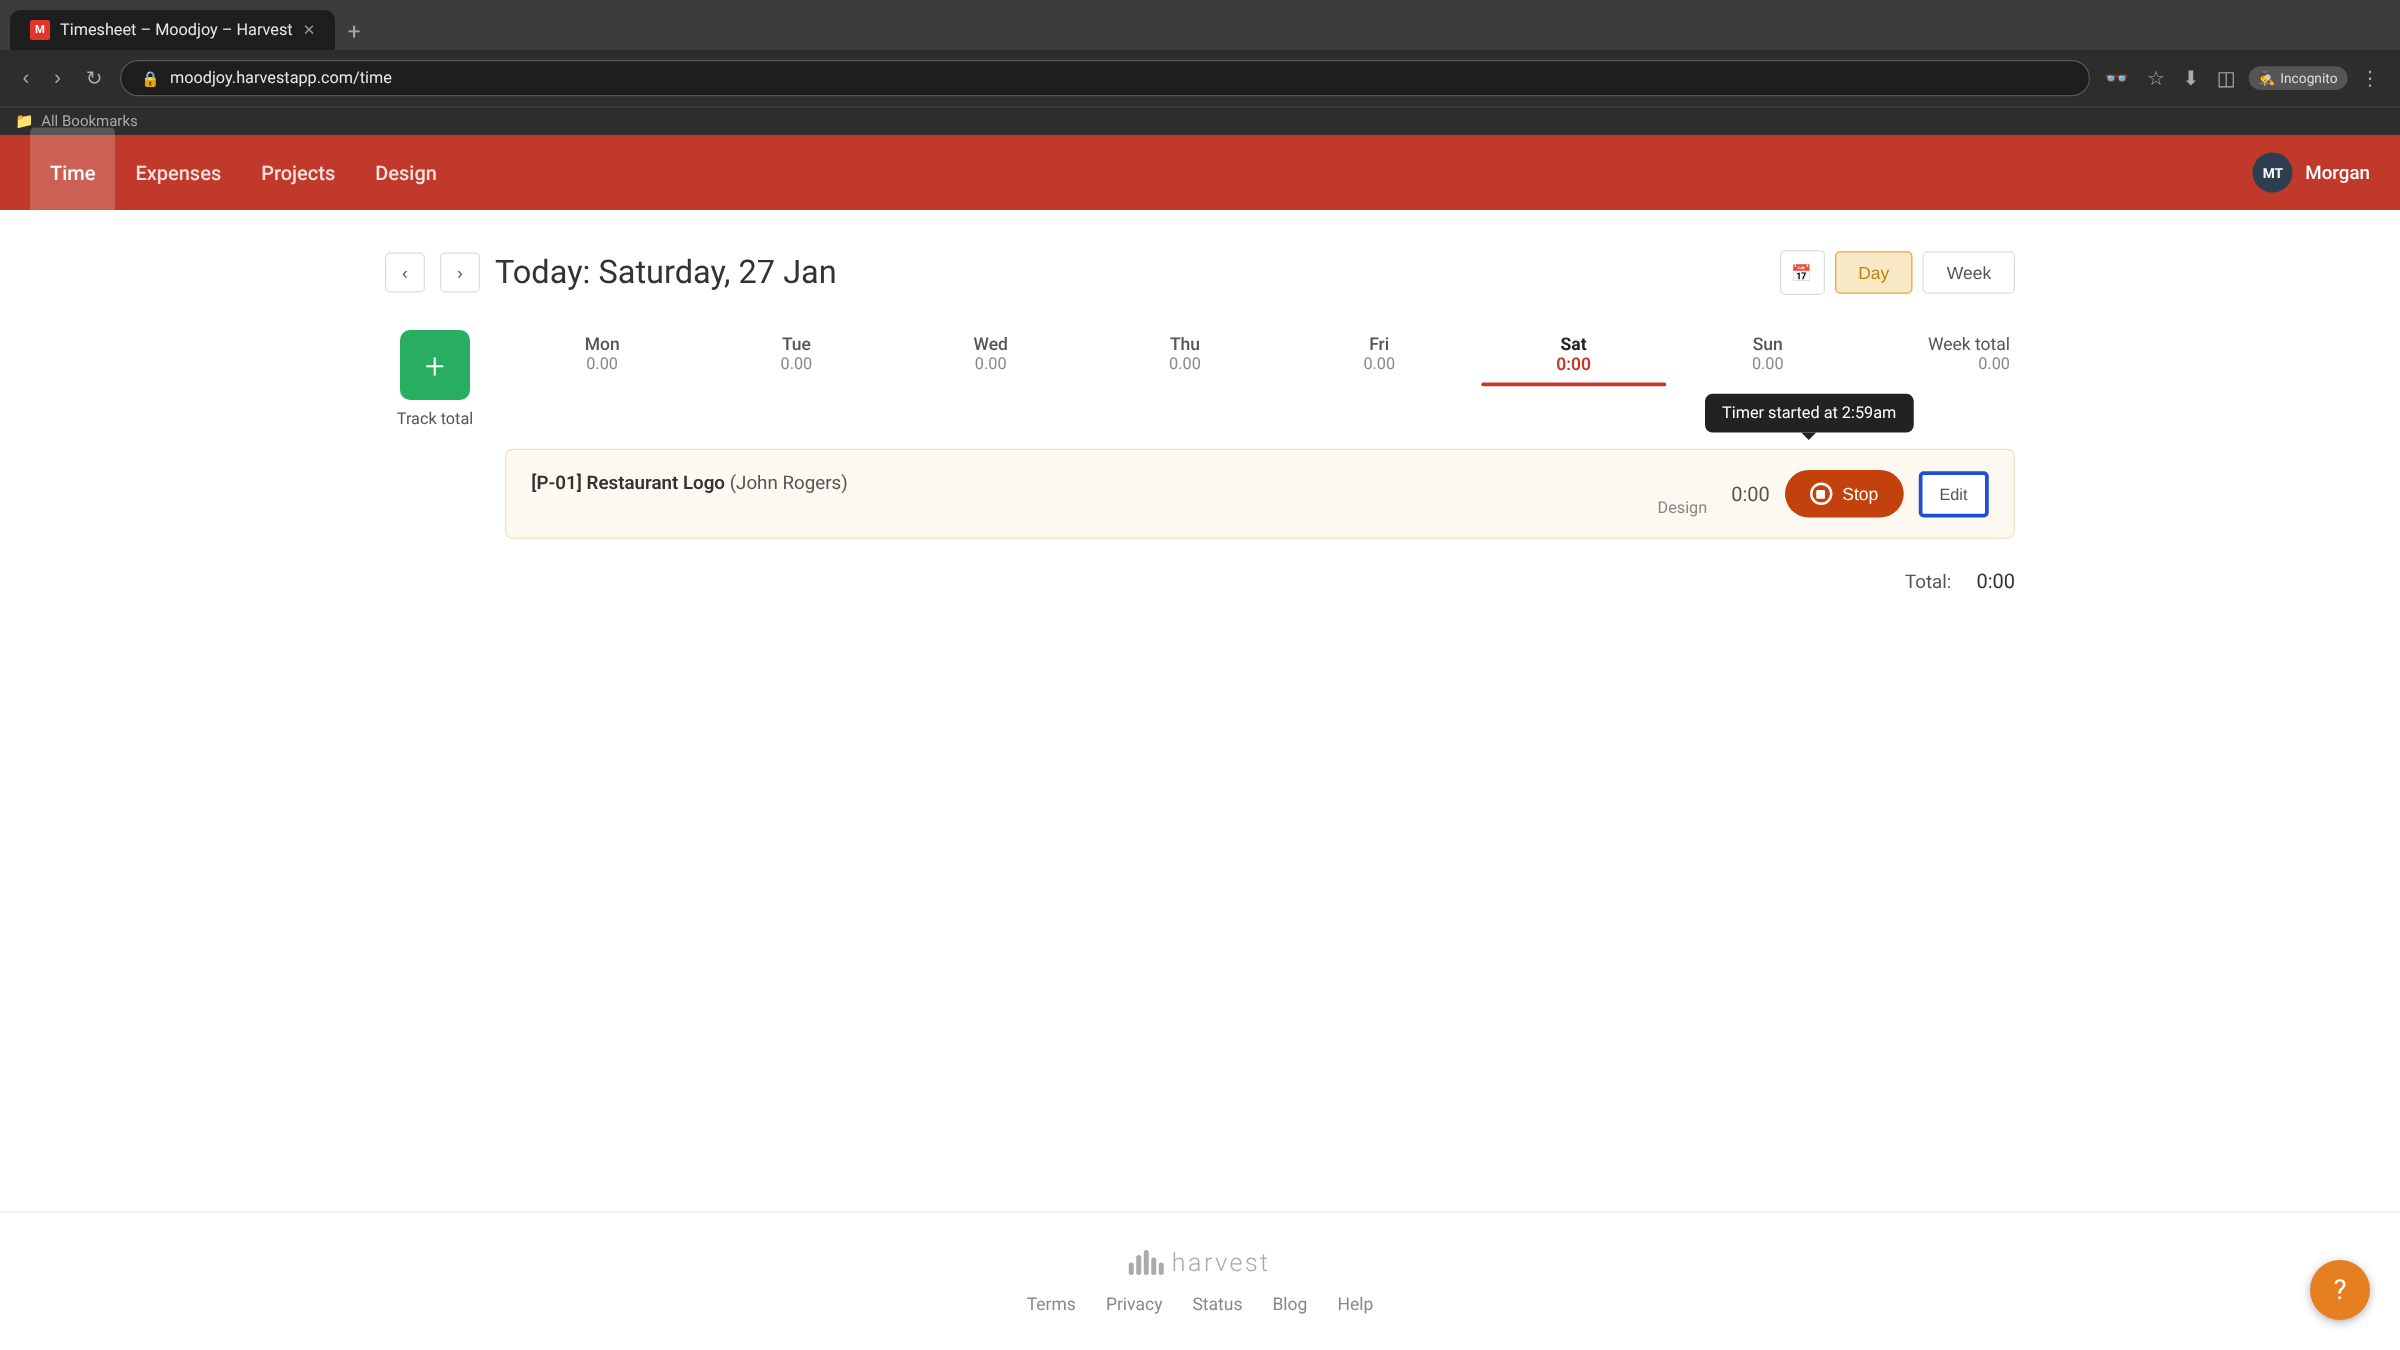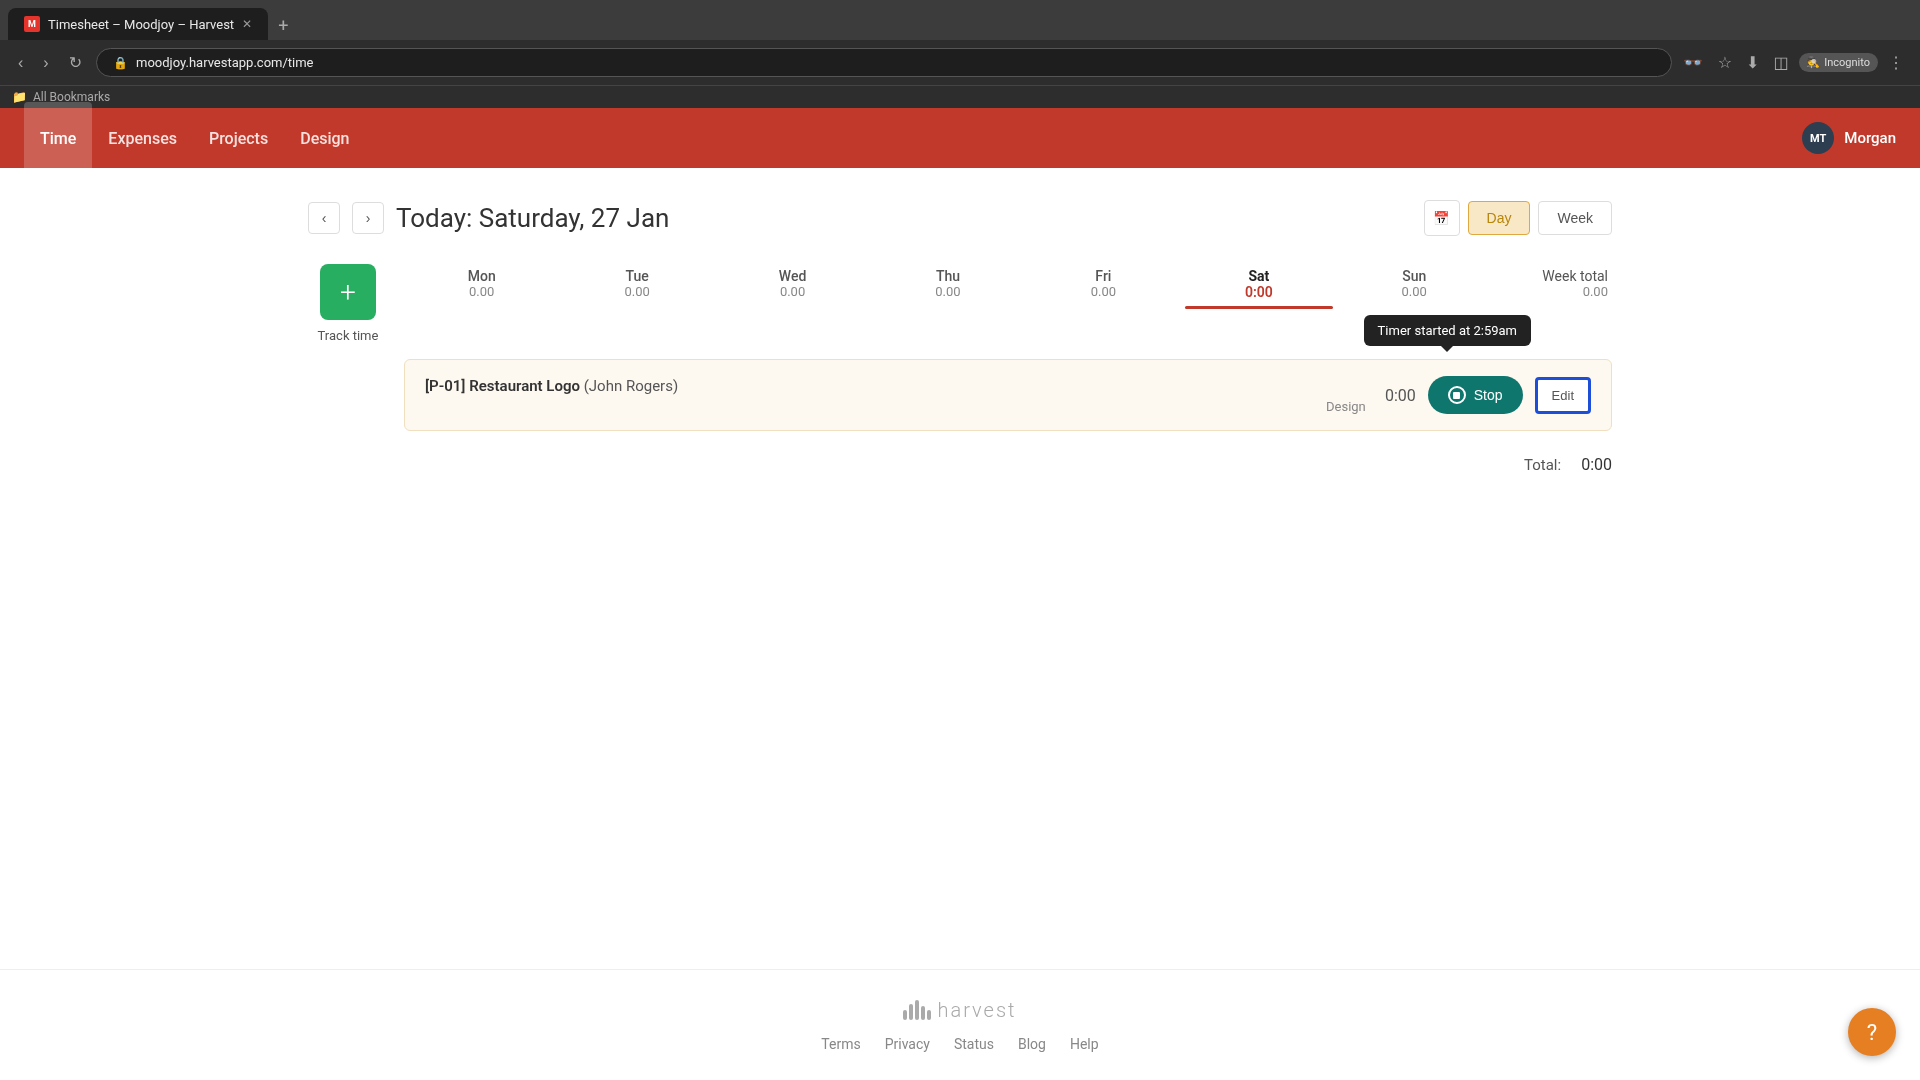--- a/index.html
+++ b/index.html
@@ -64,21 +64,21 @@
     
     .time-entries { margin-left: 96px; }
     .time-entry { background: #fdf8f0; border: 1px solid #f0e0c0; border-radius: 6px; padding: 16px 20px; display: flex; align-items: center; margin-bottom: 12px; position: relative; }
     .entry-info { flex: 1; }
     .entry-project { font-size: 15px; color: #333; }
     .entry-project-name { font-weight: 600; }
     .entry-client { font-weight: 400; color: #555; }
     .entry-task { font-size: 13px; color: #888; margin-top: 4px; text-align: right; }
     .entry-right { display: flex; align-items: center; gap: 12px; }
     .entry-time { font-size: 16px; color: #555; min-width: 50px; text-align: right; }
-    .stop-btn { background: #0f766e; color: white; border: none; border-radius: 20px; padding: 10px 20px; font-size: 14px; font-weight: 500; cursor: pointer; display: flex; align-items: center; gap: 8px; position: relative; }
+    .stop-btn { background: #c2410c; color: white; border: none; border-radius: 20px; padding: 10px 20px; font-size: 14px; font-weight: 500; cursor: pointer; display: flex; align-items: center; gap: 8px; position: relative; }
     .edit-btn { background: white; border: 3px solid #1d4ed8; border-radius: 4px; padding: 8px 14px; font-size: 13px; cursor: pointer; color: #555; }
 
     
     .tooltip { position: absolute; right: 80px; top: -45px; background: #222; color: white; padding: 8px 14px; border-radius: 6px; font-size: 13px; white-space: nowrap; z-index: 10; }
     .tooltip::after { content: ''; position: absolute; bottom: -6px; left: 50%; transform: translateX(-50%); border: 6px solid transparent; border-bottom: none; border-top-color: #222; }
 
     
     .total-row { display: flex; justify-content: flex-end; align-items: center; padding: 12px 0; margin-left: 96px; gap: 20px; }
     .total-label { font-size: 15px; color: #555; }
     .total-value { font-size: 16px; color: #333; }
@@ -159,21 +159,21 @@
           <span>📅</span>
         </button>
         <button class="view-btn active">Day</button>
         <button class="view-btn">Week</button>
       </div>
     </div>
 
     <div class="week-row">
       <div class="track-time-btn">
         <div class="add-btn">+</div>
-        <span class="track-label">Track time</span>
+        <span class="track-label">Track total</span>
       </div>
 
       <div class="days-container">
 
         <div class="day-col">
           <div class="day-name">Mon</div>
           <div class="day-hours">0.00</div>
         </div>
 
         <div class="day-col">

